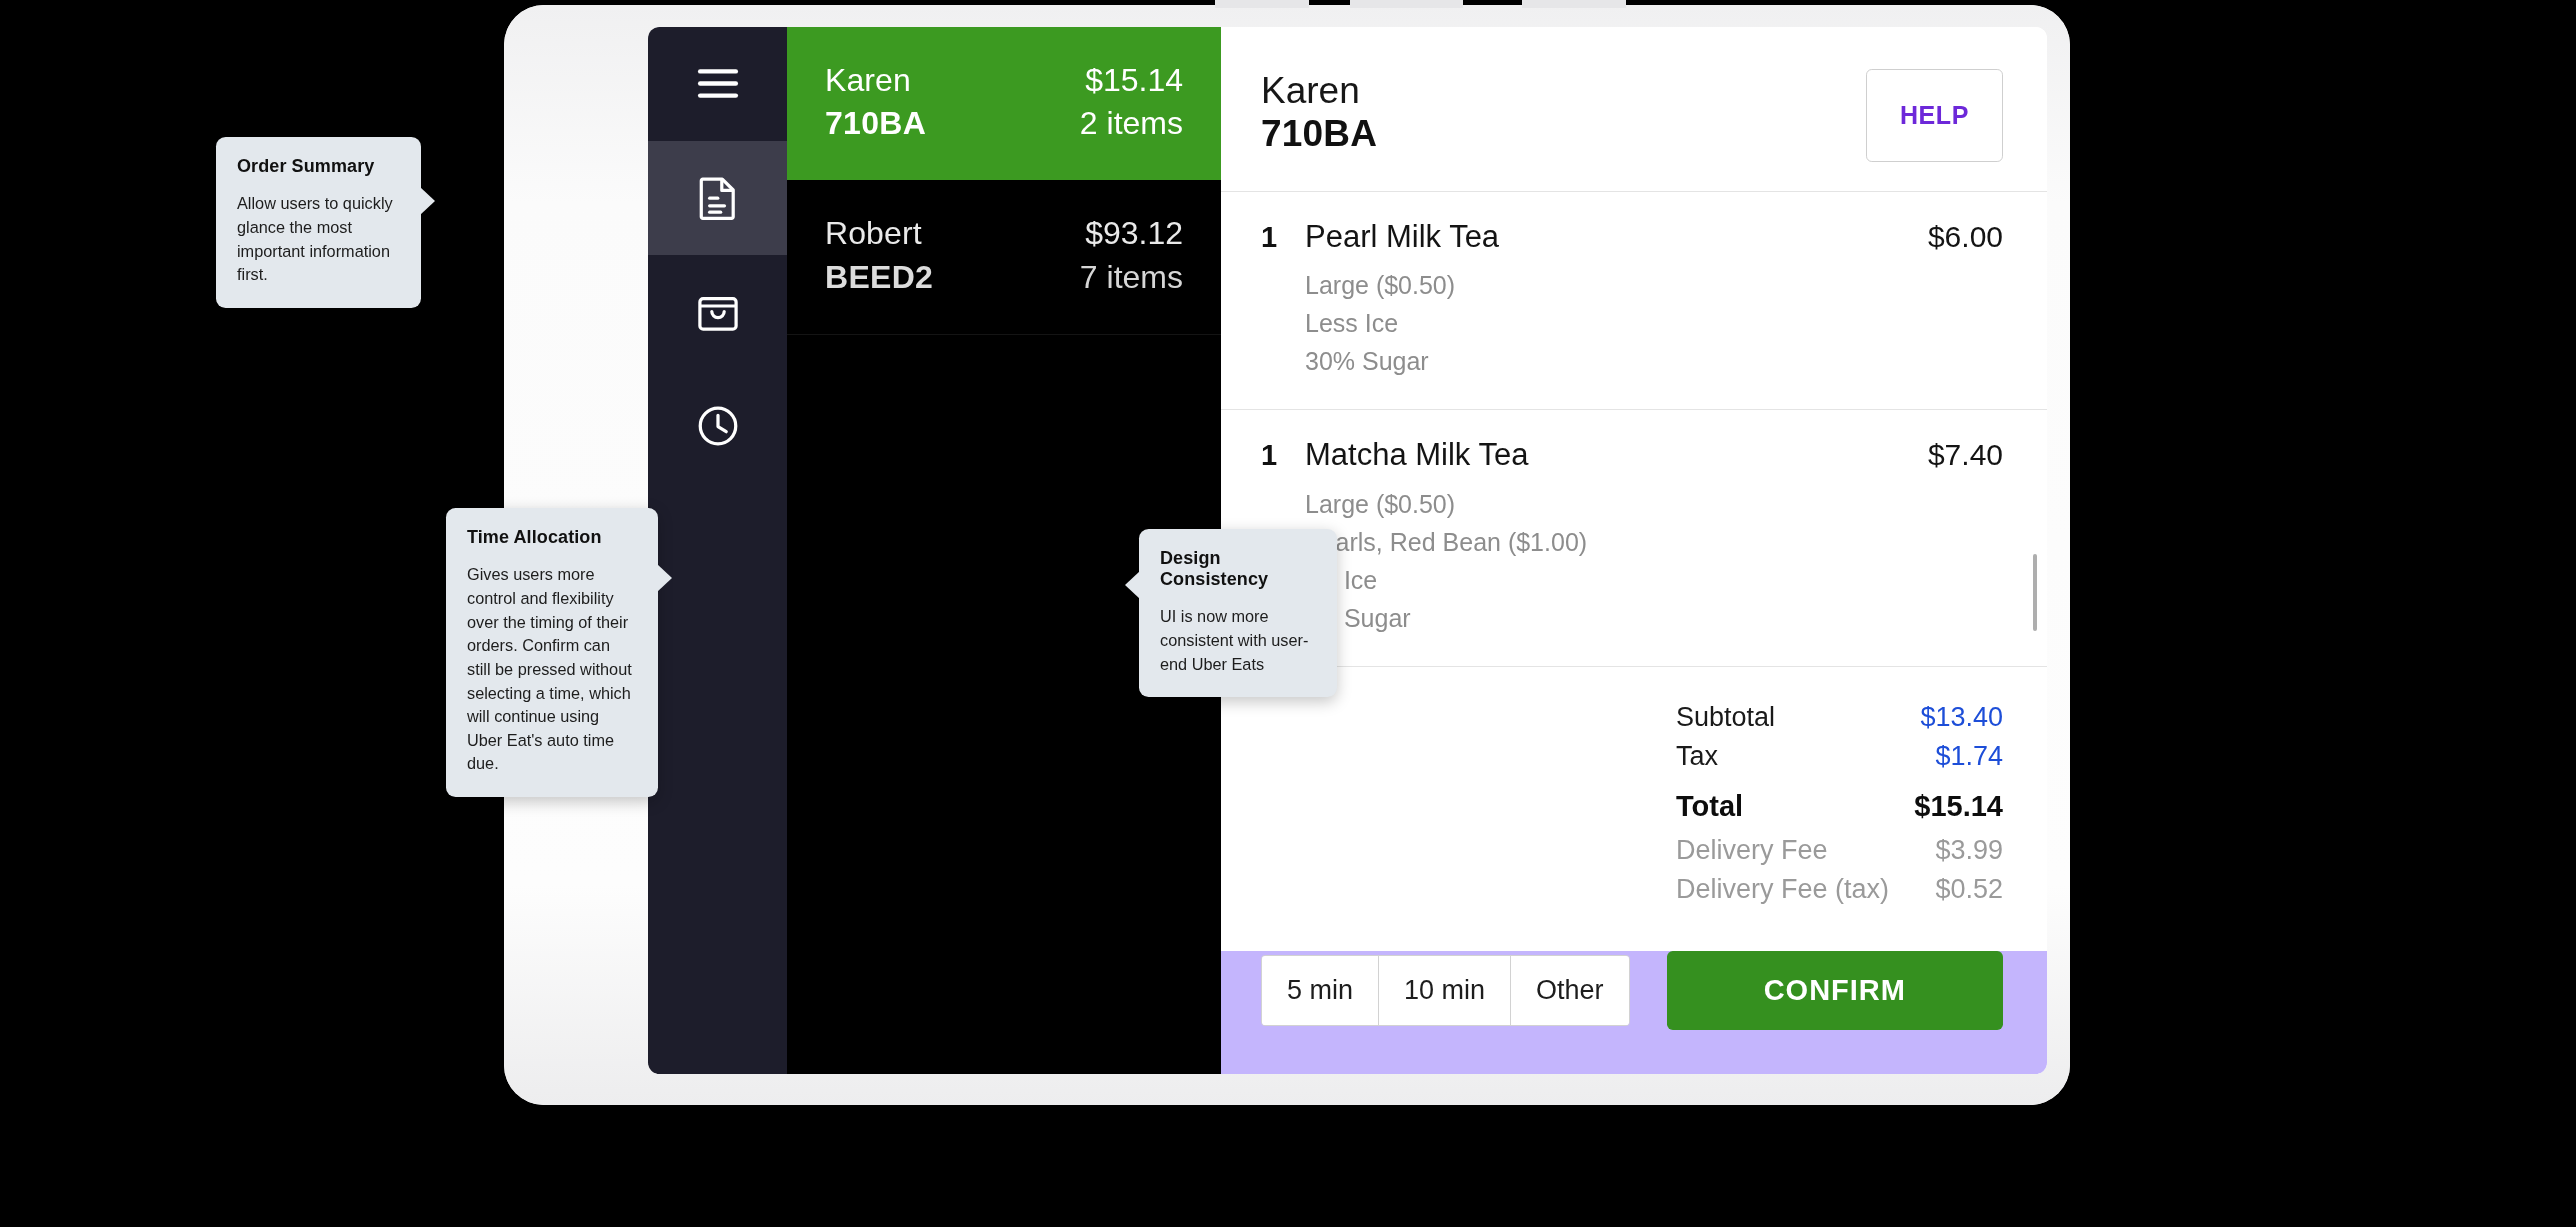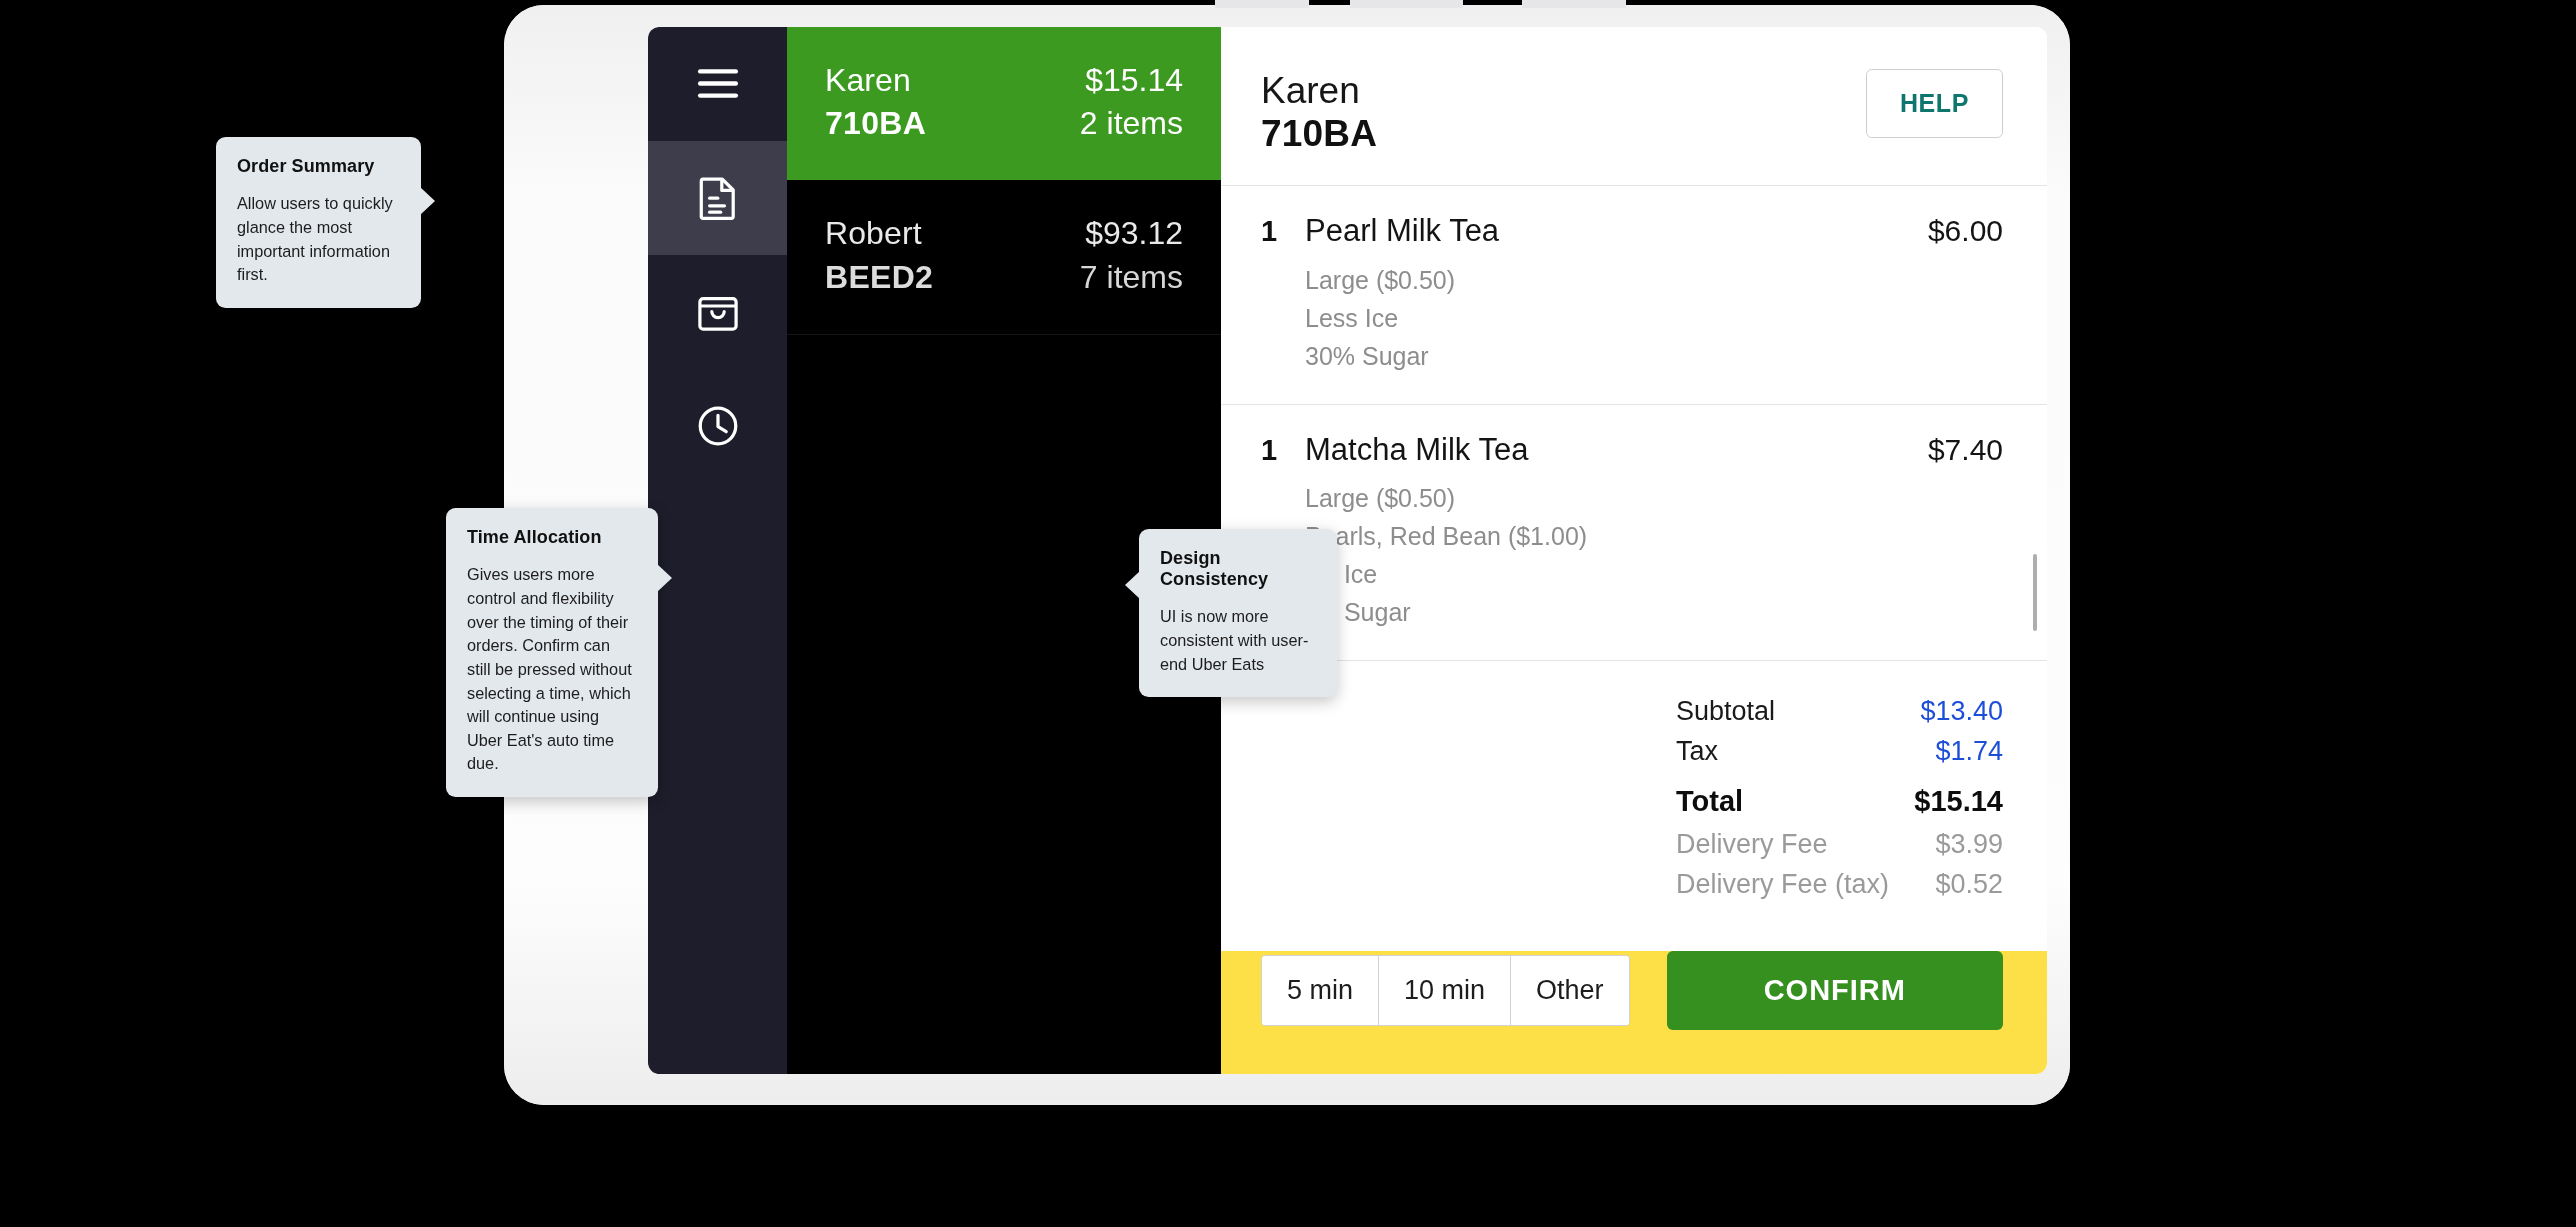--- a/index.html
+++ b/index.html
@@ -166,24 +166,24 @@
     font-size: 37px;
     color: #111111;
     font-weight: 700;
     line-height: 1.18;
     letter-spacing: 0.2px;
   }
   #help-button {
     border: 1px solid #cfcfcf;
     border-radius: 5.8px;
     background: #ffffff;
-    padding: 19px 33px;
+    padding: 31px 33px;
     font-size: 25px;
     font-weight: 700;
-    color: #0f766e;
+    color: #6d28d9;
     letter-spacing: 0.6px;
     cursor: pointer;
     font-family: "Liberation Sans", sans-serif;
   }
 
   #items-area {
     flex: 0 0 auto;
     position: relative;
   }
   .item {
@@ -259,21 +259,21 @@
   .total-row.muted .lbl,
   .total-row.muted .val { color: #9a9a9a; }
 
   
   #footer {
     flex: 0 0 auto;
     display: flex;
     align-items: center;
     padding: 0 44px 44px 40px;
     gap: 37px;
-    background: #fde047;
+    background: #c4b5fd;
   }
   #time-seg {
     display: flex;
     border: 1px solid #d2d2d2;
     border-radius: 3.8px;
     overflow: hidden;
   }
   .seg-btn {
     padding: 19px 25px;
     font-size: 27px;

